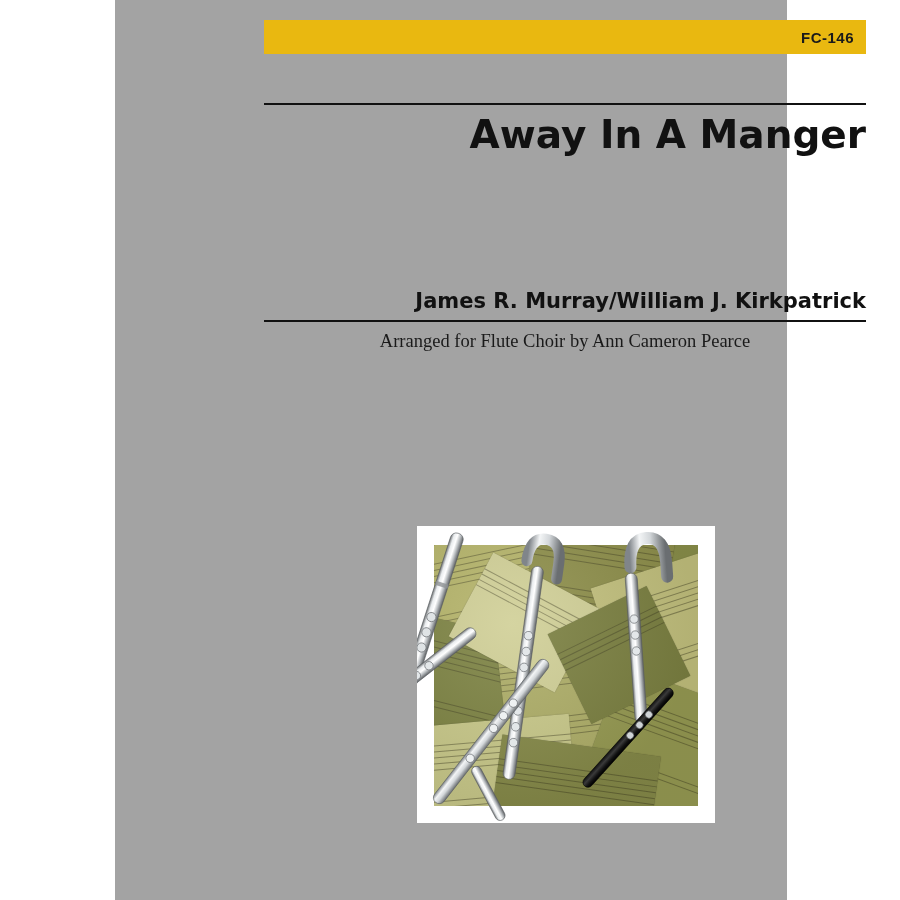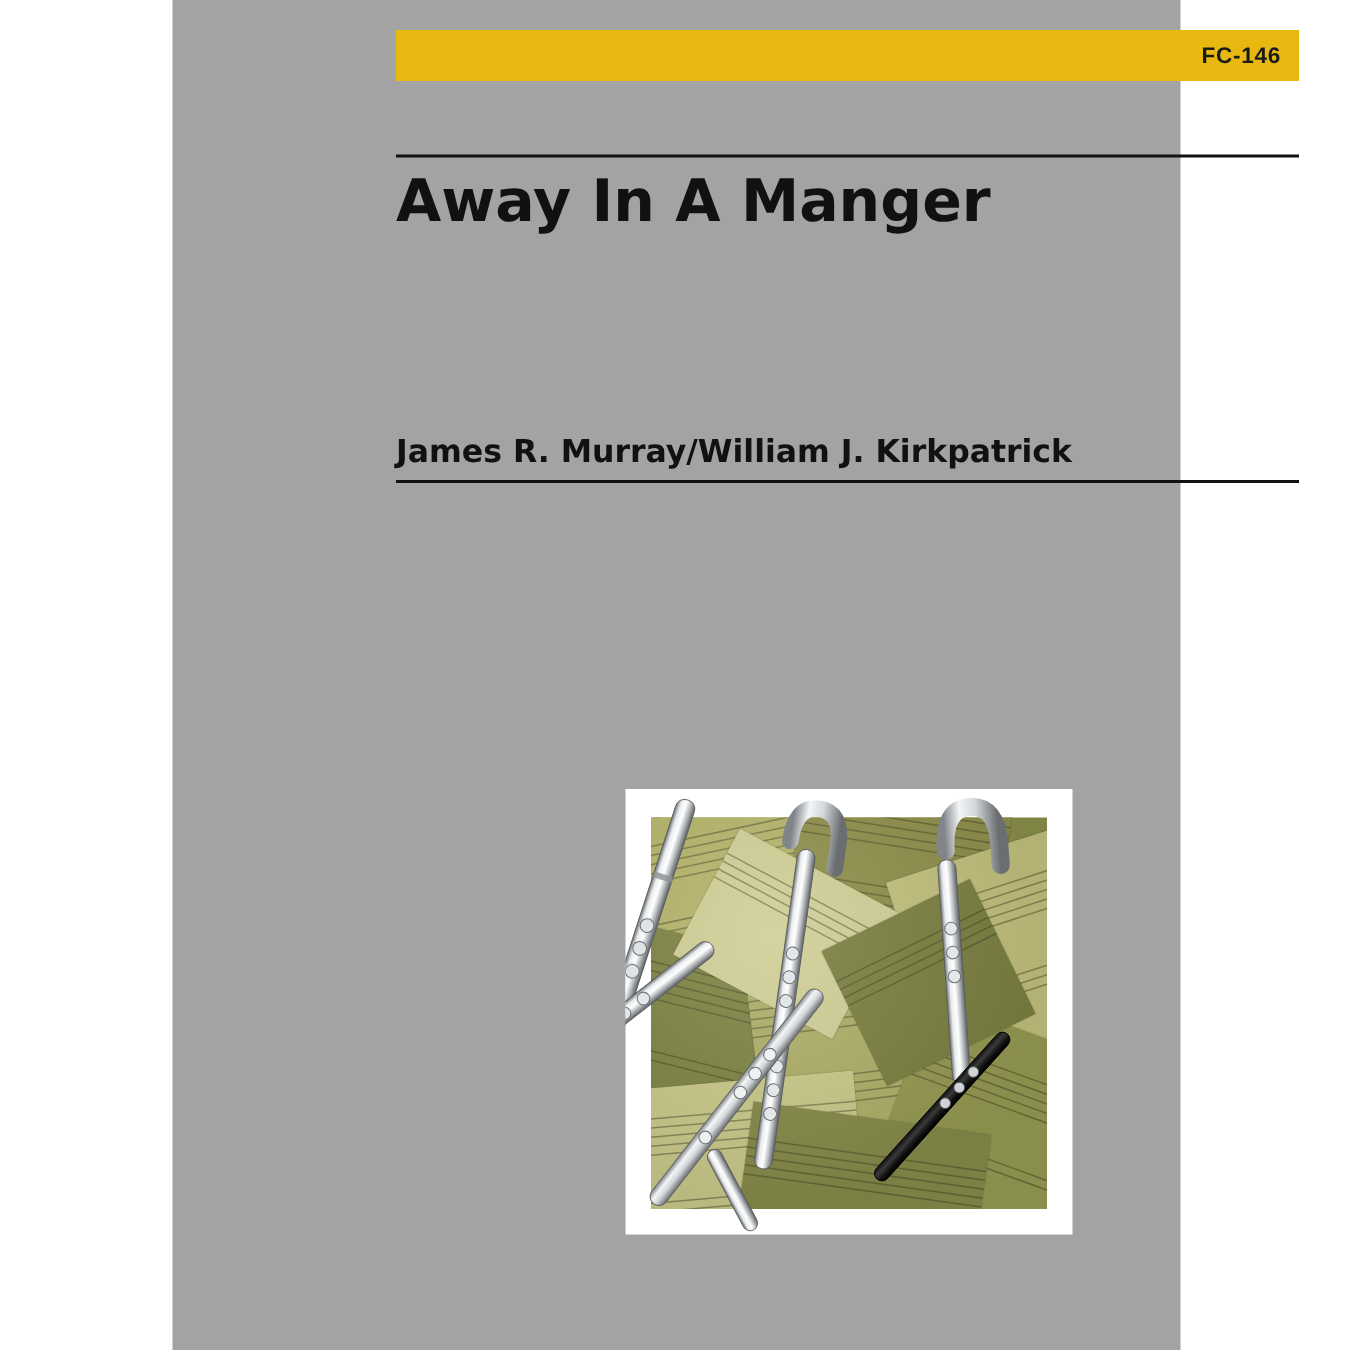--- a/index.html
+++ b/index.html
@@ -67,34 +67,34 @@
     top: 320px;
     width: 602px;
     height: 2px;
   }
 
   .title {
     position: absolute;
     left: 149px;
     top: 112px;
     width: 602px;
-    text-align: left;
+    text-align: right;
     font-size: 39px;
     font-weight: bold;
     color: #111111;
     letter-spacing: 0px;
     font-family: "DejaVu Sans", sans-serif;
   }
 
   .composers {
     position: absolute;
     left: 149px;
     top: 289px;
     width: 602px;
-    text-align: left;
+    text-align: right;
     font-size: 21px;
     font-weight: bold;
     color: #111111;
     font-family: "DejaVu Sans", sans-serif;
   }
 
   .arranger {
     position: absolute;
     left: 149px;
     top: 331px;
@@ -178,20 +178,21 @@
     </div>
 
     <div class="rule rule-top"></div>
 
     <div class="title">Away In A Manger</div>
 
     <div class="composers">James R. Murray/William J. Kirkpatrick</div>
 
     <div class="rule rule-mid"></div>
 
+    <div class="arranger">Arranged for Flute Choir by Ann Cameron Pearce</div>
 
     <div class="art-wrap">
       <div class="art-inner">
 
         <div class="scrap s1">
           <div class="staff" style="top:18px"></div>
             <div class="staff" style="top:24px"></div>
           <div class="staff" style="top:30px"></div>
             <div class="staff" style="top:36px"></div>
           <div class="staff" style="top:42px"></div>

